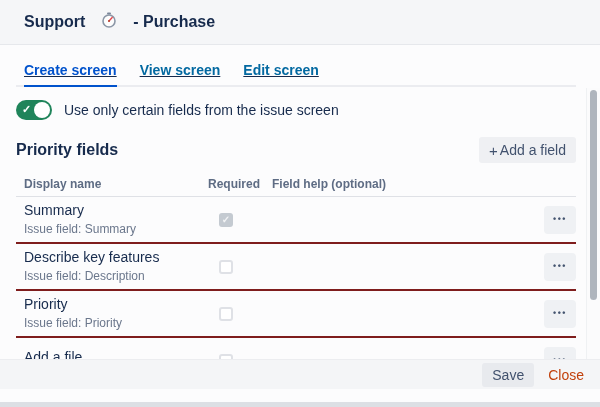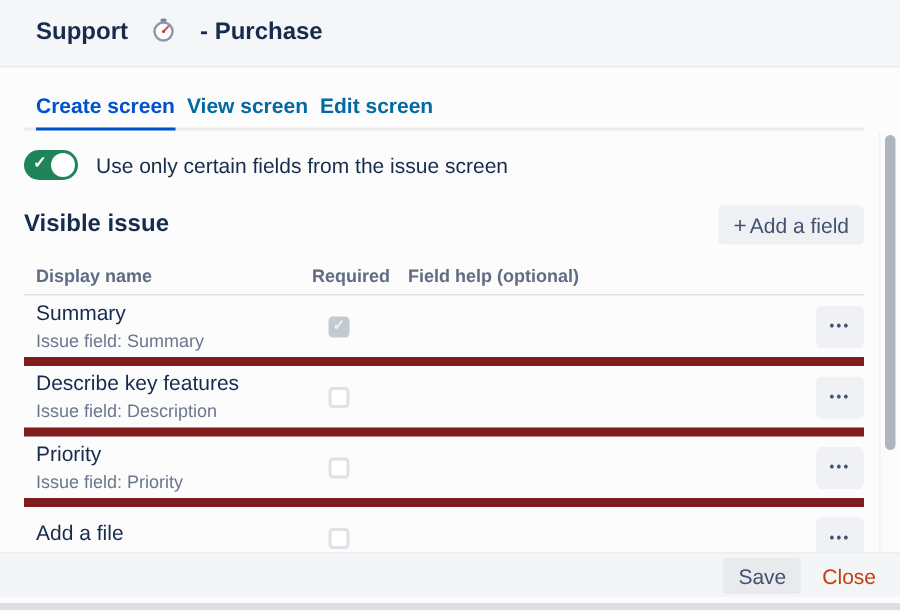--- a/index.html
+++ b/index.html
@@ -30,24 +30,25 @@
   
   .viewport {
     position: absolute; top: 45px; left: 0; right: 0; bottom: 35px;
     background: #FCFCFD;
     overflow: hidden;
   }
   .content { padding: 0 24px 0 16px; }
 
   
   .tab-bar {
-    display: flex; gap: 8px;
+    display: flex; gap: 23px;
     margin-top: 17px;
     padding-left: 8px;
     border-bottom: 2px solid #EBECF0;
+    text-decoration: underline;
   }
   .tab {
     font-size: 14px; font-weight: 600; color: #0369a1;
     padding-bottom: 7px; cursor: pointer;
     margin-bottom: -2px;
     border-bottom: 2px solid transparent;
     white-space: nowrap;
   }
   .tab.active { color: #0052CC; border-bottom-color: #0052CC; }
 
@@ -90,21 +91,21 @@
     display: grid;
     grid-template-columns: 184px 64px 1fr 40px;
     padding-left: 8px;
     align-items: center;
   }
   .trow.thead {
     height: 25px;
     border-bottom: 1px solid #DFE1E6;
   }
   .th { font-size: 12px; font-weight: 600; color: #5E6C84; white-space: nowrap; }
-  .trow.tbody-row { height: 47px; border-bottom: 6px solid #7f1d1d; }
+  .trow.tbody-row { height: 47px; border-bottom: 2px solid #7f1d1d; }
   .cell-name { display: flex; flex-direction: column; gap: 5px; justify-content: center; }
   .field-name { font-size: 14px; color: #172B4D; line-height: 1.1; }
   .field-sub { font-size: 12px; color: #6B778C; line-height: 1.1; }
 
   .checkbox {
     width: 14px; height: 14px; margin-left: 11px;
     border: 2px solid #DFE1E6; border-radius: 3px; background: #fff;
     cursor: pointer;
     display: flex; align-items: center; justify-content: center;
   }
@@ -134,21 +135,21 @@
   }
   .scrollbar-thumb {
     position: absolute; top: 2px; right: 3px;
     width: 7px; height: 210px;
     border-radius: 4px; background: #AFB5BD;
     cursor: pointer;
   }
 
   
   .modal-footer {
-    position: absolute; left: 0; right: 0; bottom: 9px; height: 30px;
+    position: absolute; left: 0; right: 0; bottom: 18px; height: 30px;
     background: #F4F5F7;
     border-top: 1px solid #ECEDF0;
     display: flex; align-items: center; justify-content: flex-end;
     gap: 14px; padding-right: 16px;
   }
   .save-btn {
     height: 24px; padding: 0 10px;
     background: #E8EAEE; border: none; border-radius: 3px;
     color: #42526E; font-size: 14px; font-weight: 500;
     font-family: "Liberation Sans", sans-serif;
@@ -195,21 +196,21 @@
 
       <div class="toggle-row">
         <div class="toggle" role="switch" aria-checked="true">
           <span class="check-glyph">✓</span>
           <span class="knob"></span>
         </div>
         <span class="toggle-label">Use only certain fields from the issue screen</span>
       </div>
 
       <div class="section-row">
-        <span class="section-heading">Visible issue</span>
+        <span class="section-heading">Priority fields</span>
         <button class="add-field-btn">
           <span class="plus">+</span>
           <span>Add a field</span>
         </button>
       </div>
 
       <div class="field-table">
         <div class="trow thead">
           <span class="th">Display name</span>
           <span class="th">Required</span>

